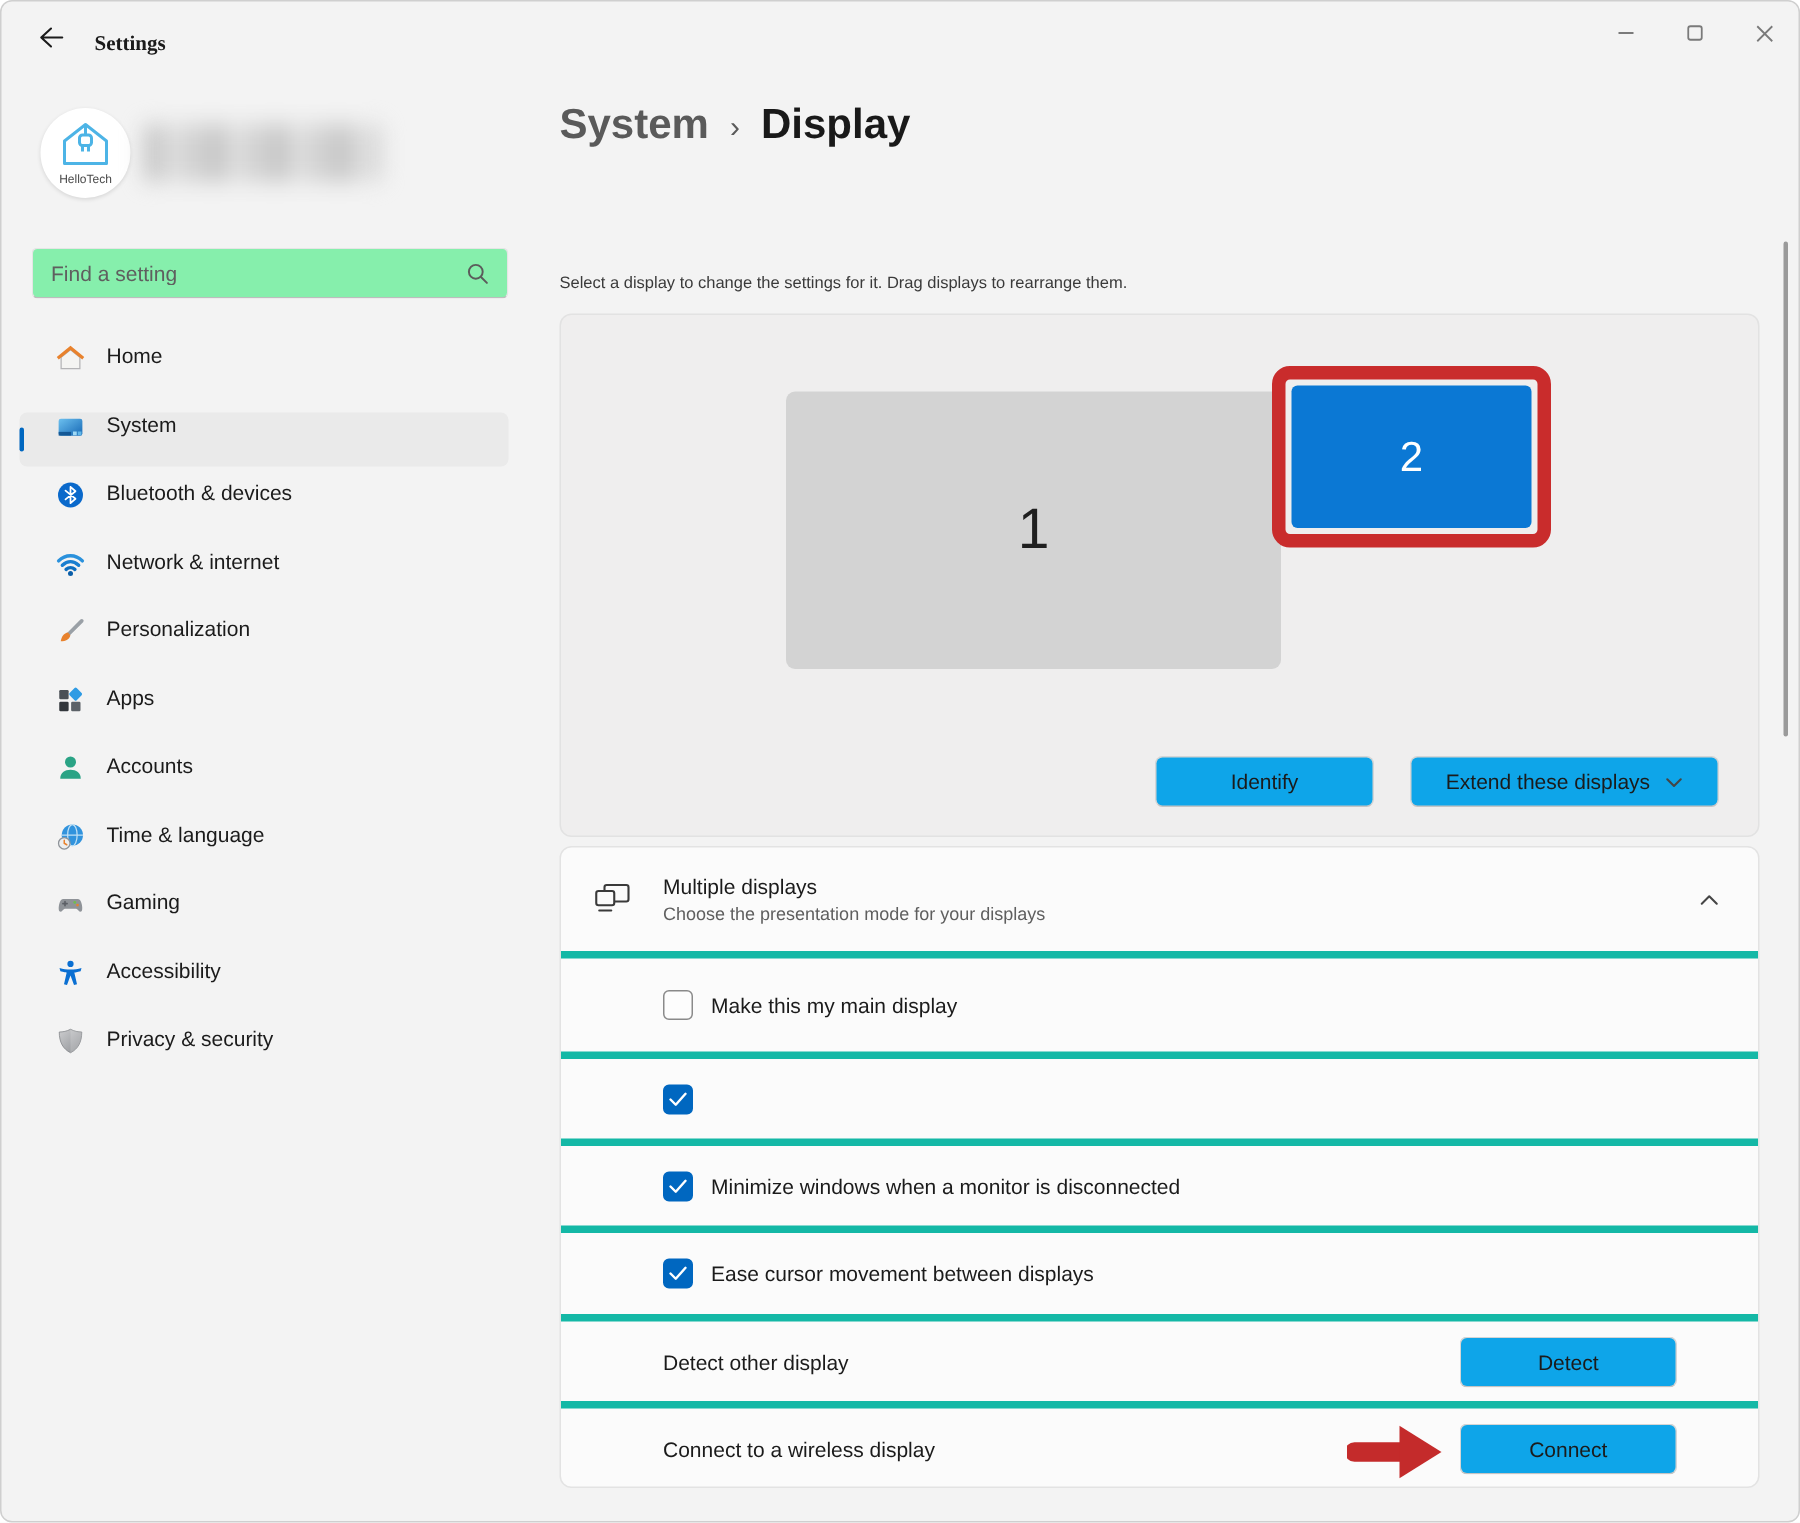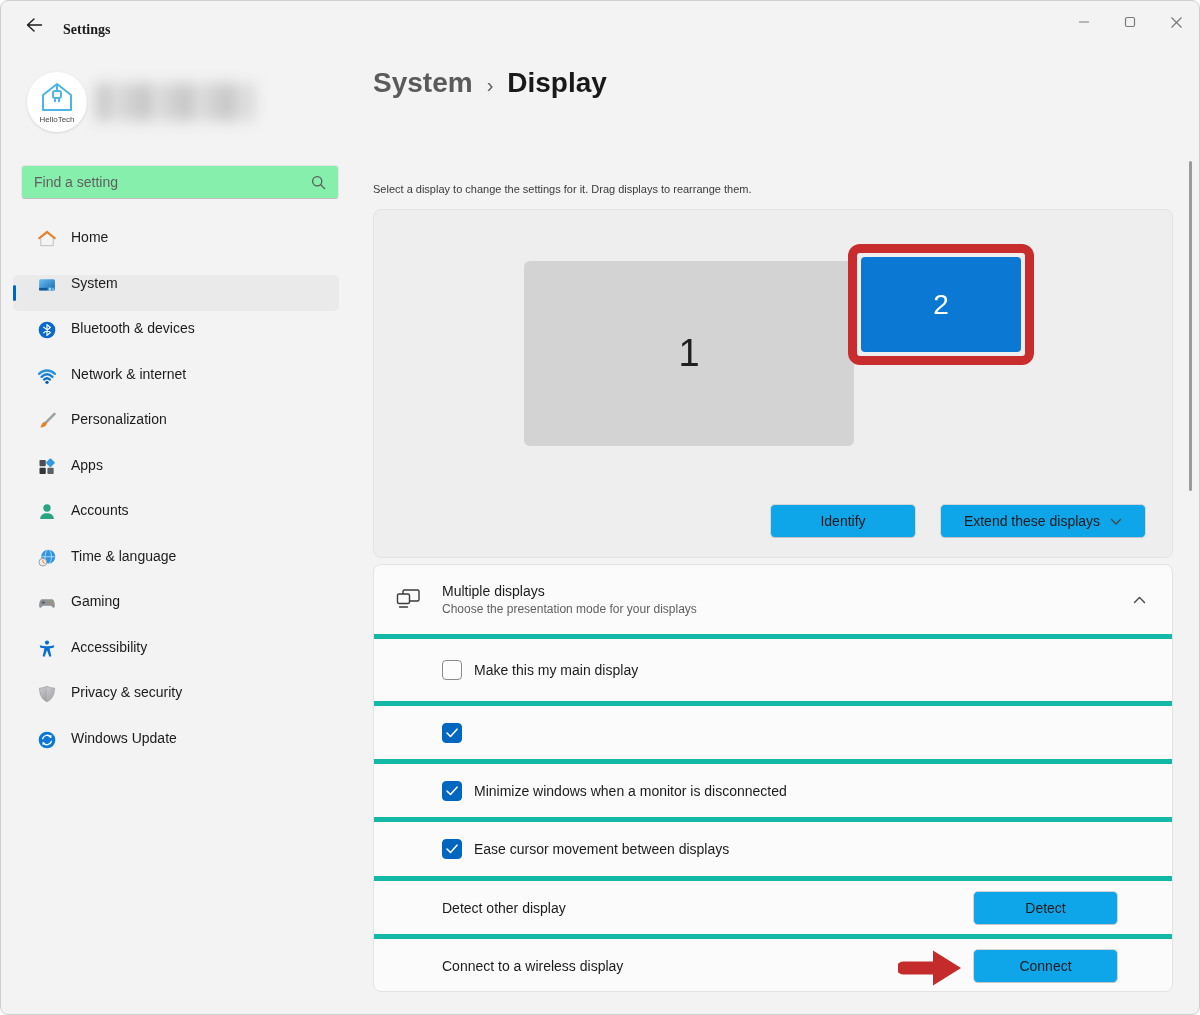--- a/index.html
+++ b/index.html
@@ -263,33 +263,20 @@
                 <stop offset="1" stop-color="#8c8e92"></stop>
               </linearGradient>
             </defs>
           <path d="M12 2.6 C15 4.2 18 4.8 21 4.8 C21 13 18 18.4 12 21.4 C6 18.4 3 13 3 4.8 C6 4.8 9 4.2 12 2.6 Z" fill="url(#shg)" stroke="#7e8084" stroke-width="0.6"></path>
           <path d="M12 2.6 C15 4.2 18 4.8 21 4.8 C21 13 18 18.4 12 21.4 Z" fill="#ffffff" opacity="0.18"></path>
         </svg>
       </span>
       <span class="nav-label">Privacy &amp; security</span>
     </div>
 
-    <div class="nav-item">
-
-      <span class="nav-icon">
-        <svg width="20" height="20" viewBox="0 0 24 24">
-          <circle cx="12" cy="12" r="10" fill="#0d77d7"></circle>
-          <path d="M6.8 10.2 A5.6 5.6 0 0 1 16.6 8.6" stroke="#fff" stroke-width="1.7" fill="none" stroke-linecap="round"></path>
-          <path d="M17.5 5.8 L17.1 9.3 L13.7 8.3 Z" fill="#fff"></path>
-          <path d="M17.2 13.8 A5.6 5.6 0 0 1 7.4 15.4" stroke="#fff" stroke-width="1.7" fill="none" stroke-linecap="round"></path>
-          <path d="M6.5 18.2 L6.9 14.7 L10.3 15.7 Z" fill="#fff"></path>
-        </svg>
-      </span>
-      <span class="nav-label">Windows Update</span>
-    </div>
   </div>
 
   <div class="breadcrumb">
     <span class="crumb-root">System</span>
     <span class="crumb-sep">›</span>
     <span class="crumb-current">Display</span>
   </div>
 
   <div class="description">Select a display to change the settings for it. Drag displays to rearrange them.</div>
 

